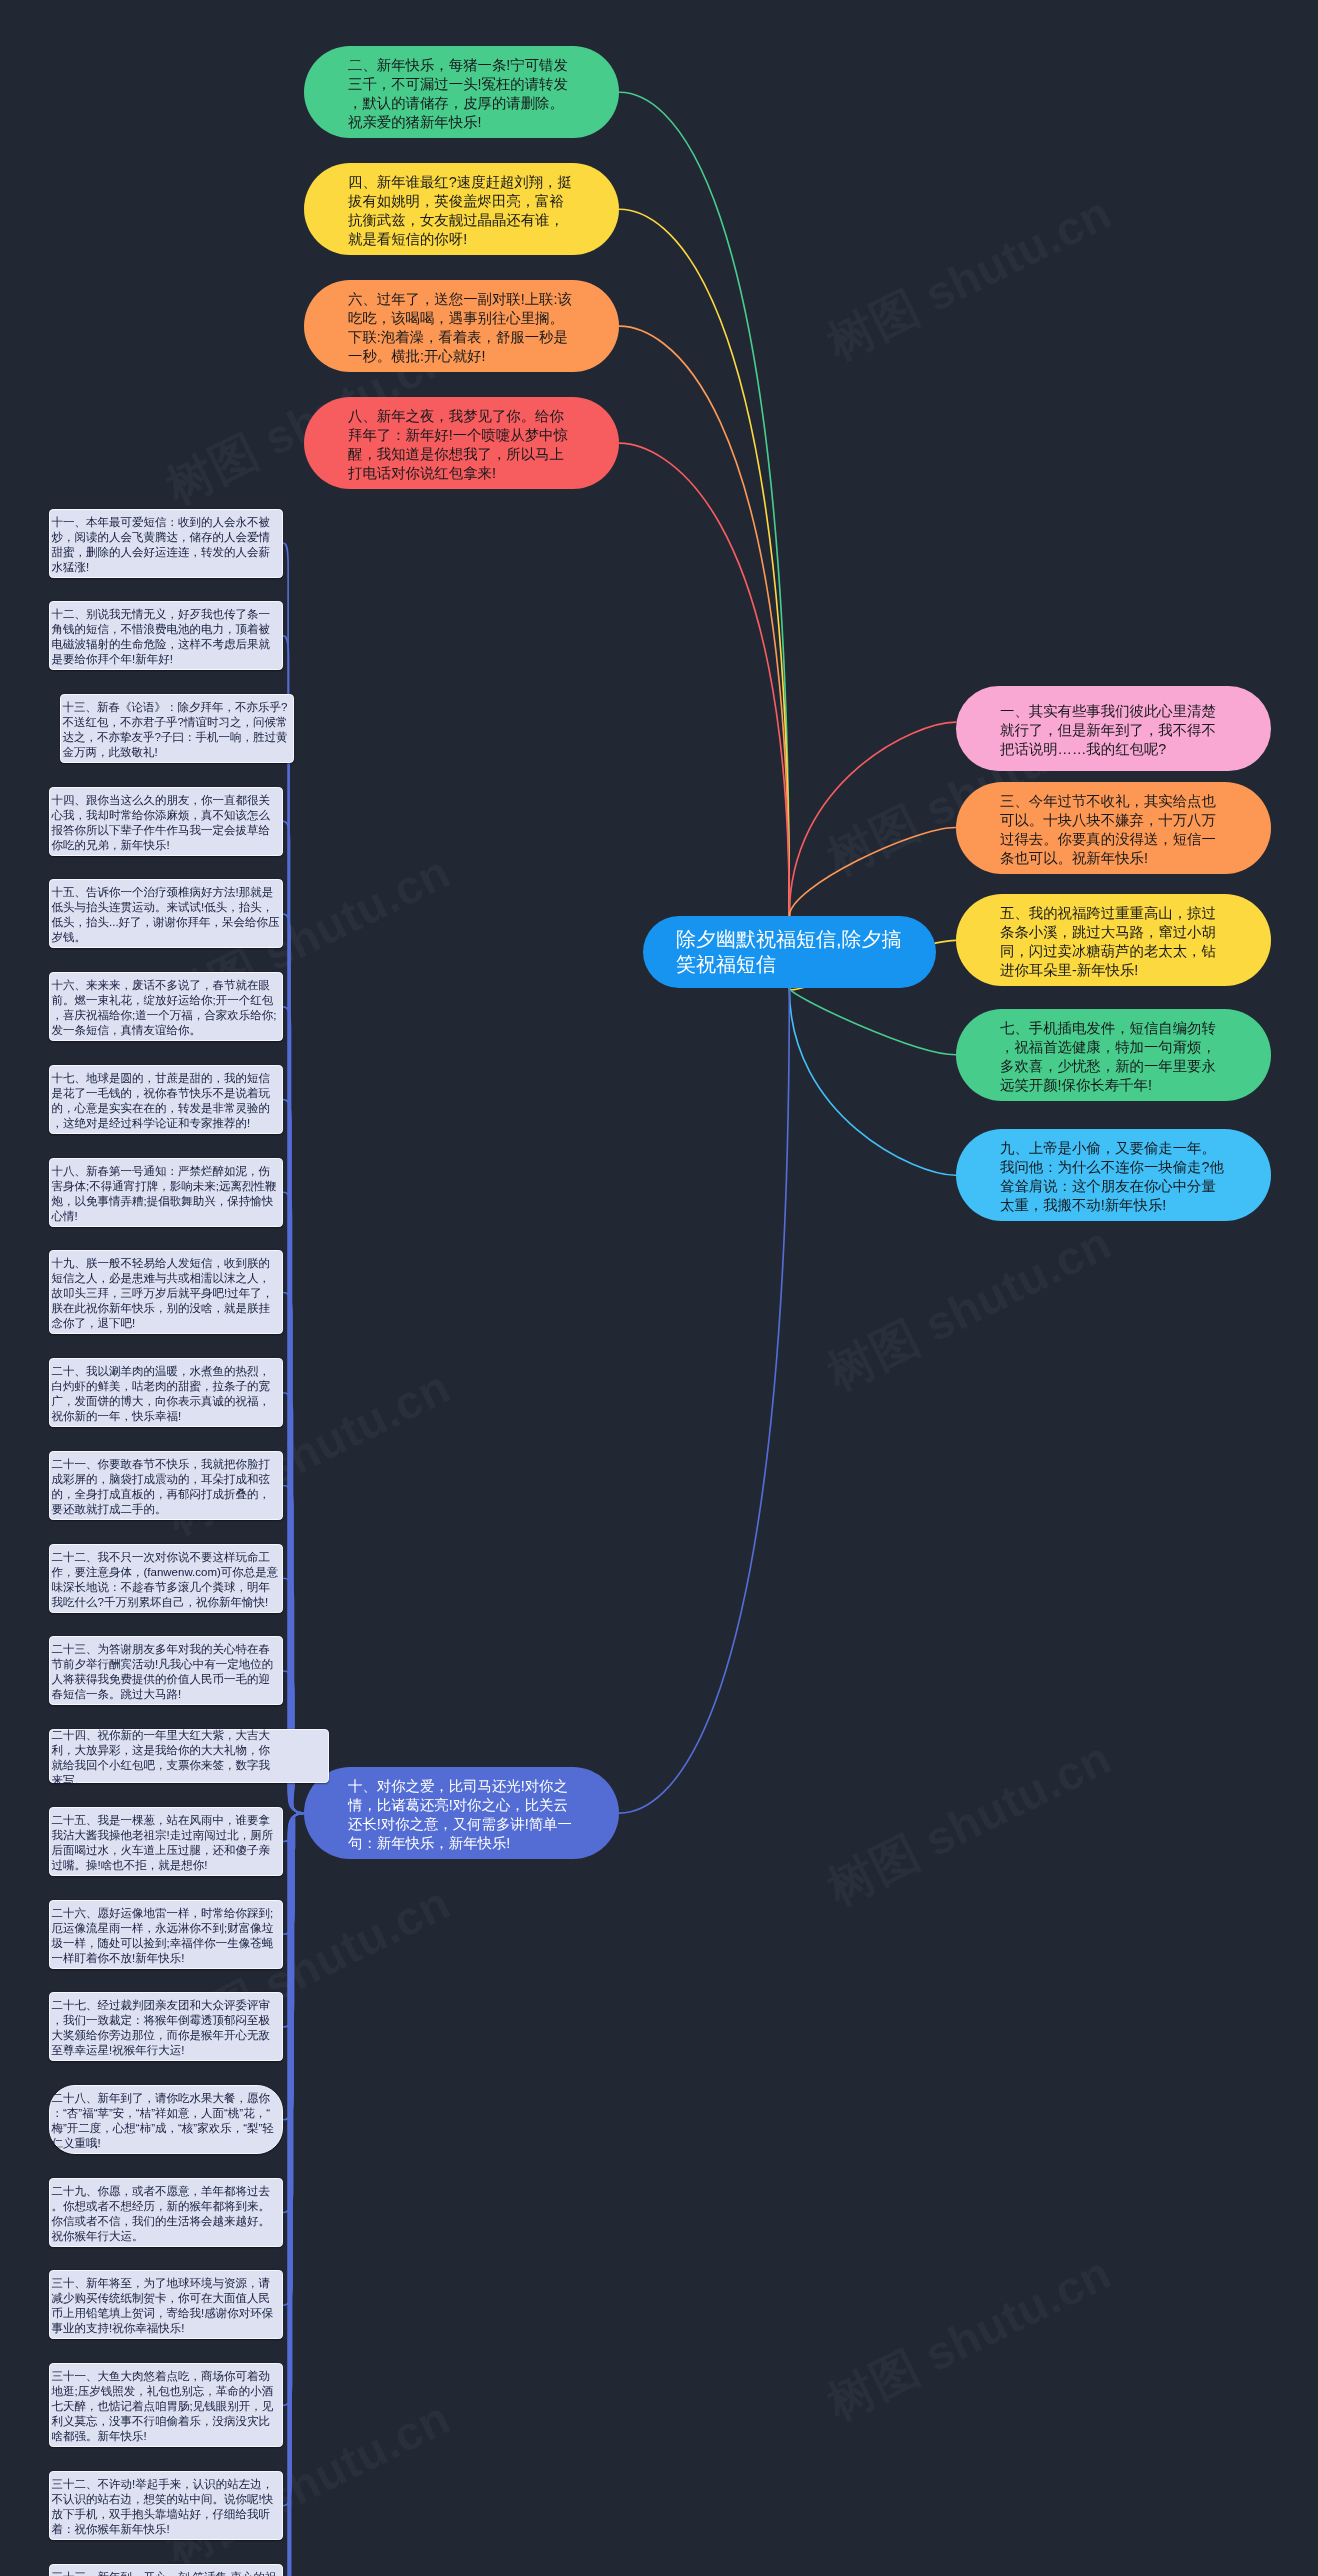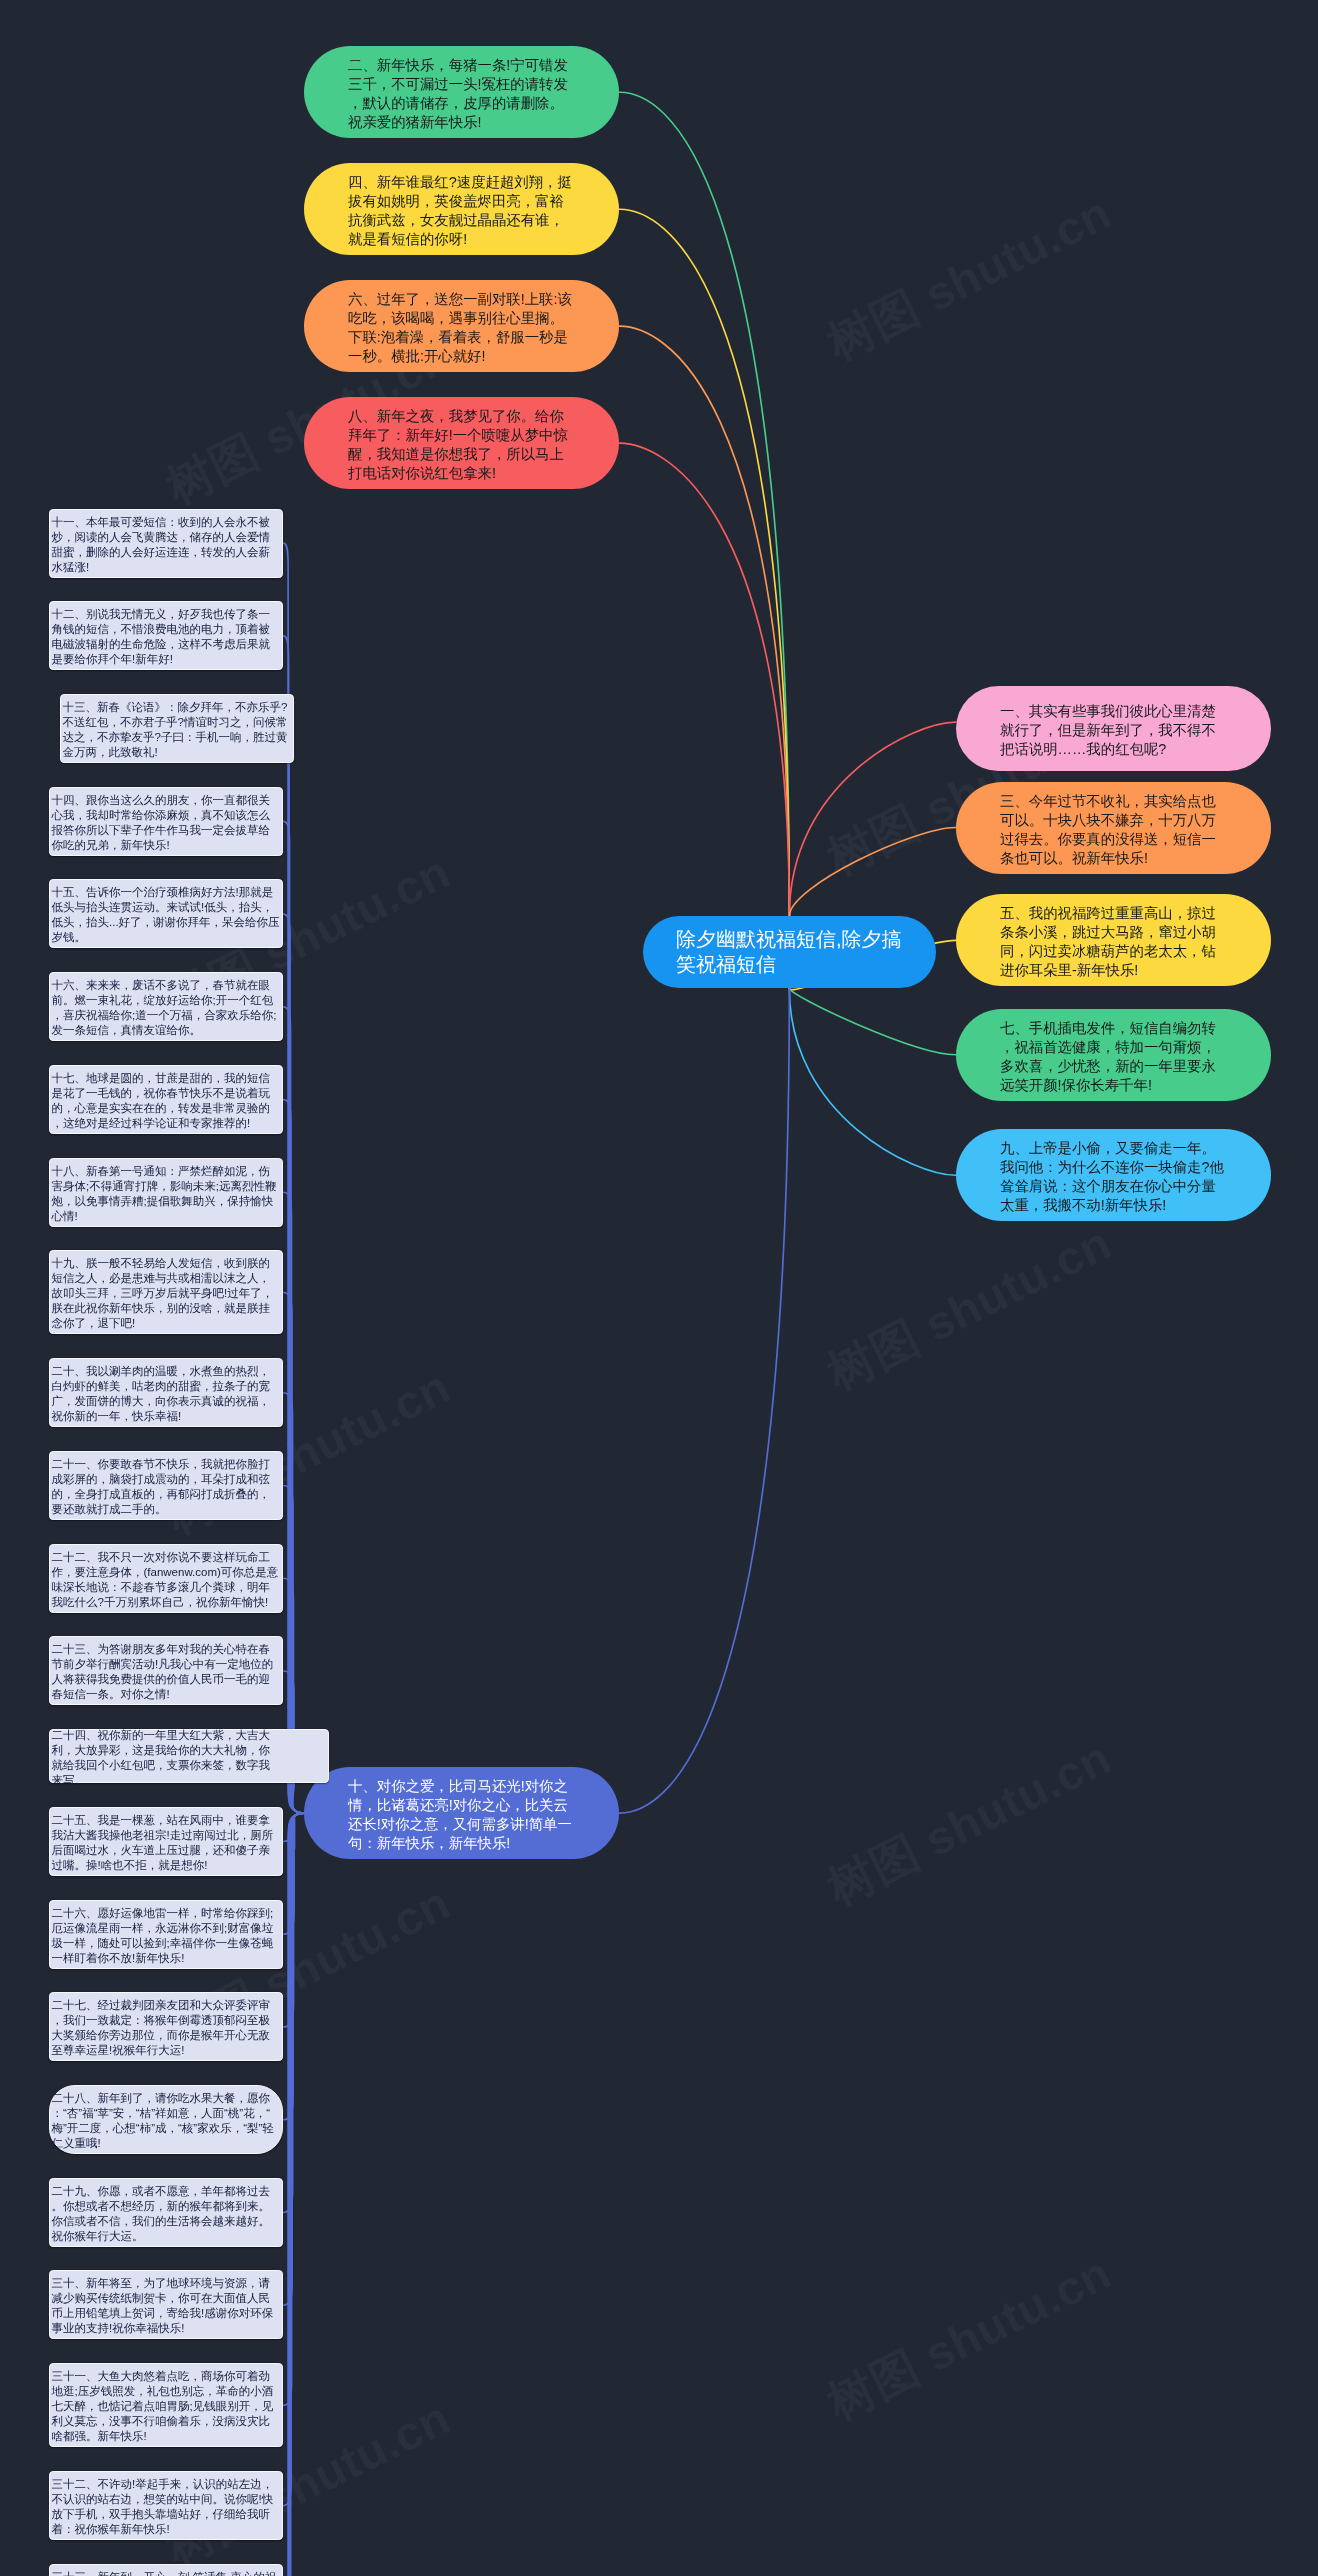--- a/index.html
+++ b/index.html
@@ -143,21 +143,21 @@
 <div class="node leaf" style="left:49px;top:1358px;width:234px;height:69px;padding:3.8px 1.5px;">
       <span class="t">二十、我以涮羊肉的温暖，水煮鱼的热烈，白灼虾的鲜美，咕老肉的甜蜜，拉条子的宽广，发面饼的博大，向你表示真诚的祝福，祝你新的一年，快乐幸福!</span>
     </div>
 <div class="node leaf" style="left:49px;top:1451px;width:234px;height:69px;padding:3.8px 1.5px;">
       <span class="t">二十一、你要敢春节不快乐，我就把你脸打成彩屏的，脑袋打成震动的，耳朵打成和弦的，全身打成直板的，再郁闷打成折叠的，要还敢就打成二手的。</span>
     </div>
 <div class="node leaf" style="left:49px;top:1544px;width:234px;height:69px;padding:3.8px 1.5px;">
       <span class="t">二十二、我不只一次对你说不要这样玩命工作，要注意身体，(fanwenw.com)可你总是意味深长地说：不趁春节多滚几个粪球，明年我吃什么?千万别累坏自己，祝你新年愉快!</span>
     </div>
 <div class="node leaf" style="left:49px;top:1636px;width:234px;height:69px;padding:3.8px 1.5px;">
-      <span class="t">二十三、为答谢朋友多年对我的关心特在春节前夕举行酬宾活动!凡我心中有一定地位的人将获得我免费提供的价值人民币一毛的迎春短信一条。对你之情!</span>
+      <span class="t">二十三、为答谢朋友多年对我的关心特在春节前夕举行酬宾活动!凡我心中有一定地位的人将获得我免费提供的价值人民币一毛的迎春短信一条。跳过大马路!</span>
     </div>
 <div class="node leaf" style="left:49px;top:1729px;width:280px;height:54px;padding:3.8px 1.5px;">
       <span class="t">二十四、祝你新的一年里大红大紫，大吉大利，大放异彩，这是我给你的大大礼物，你就给我回个小红包吧，支票你来签，数字我来写。</span>
     </div>
 <div class="node leaf" style="left:49px;top:1807px;width:234px;height:69px;padding:3.8px 1.5px;">
       <span class="t">二十五、我是一棵葱，站在风雨中，谁要拿我沾大酱我操他老祖宗!走过南闯过北，厕所后面喝过水，火车道上压过腿，还和傻子亲过嘴。操!啥也不拒，就是想你!</span>
     </div>
 <div class="node leaf" style="left:49px;top:1900px;width:234px;height:69px;padding:3.8px 1.5px;">
       <span class="t">二十六、愿好运像地雷一样，时常给你踩到;厄运像流星雨一样，永远淋你不到;财富像垃圾一样，随处可以捡到;幸福伴你一生像苍蝇一样盯着你不放!新年快乐!</span>
     </div>

